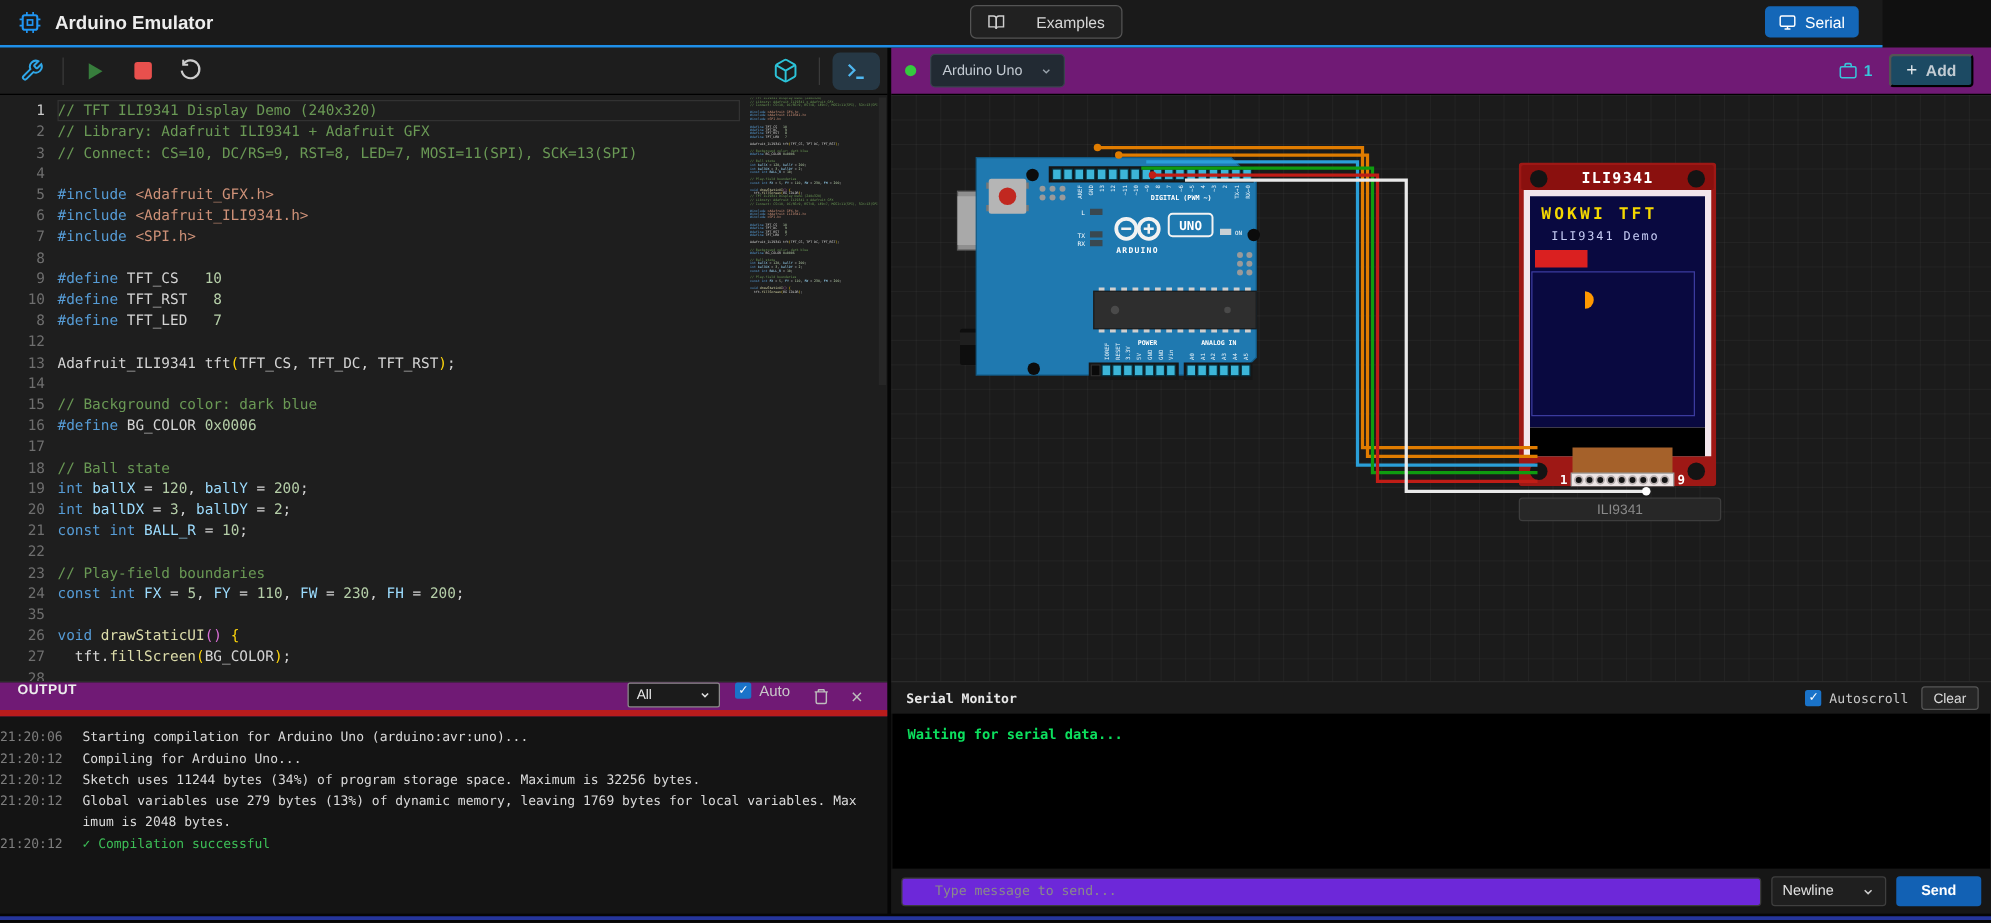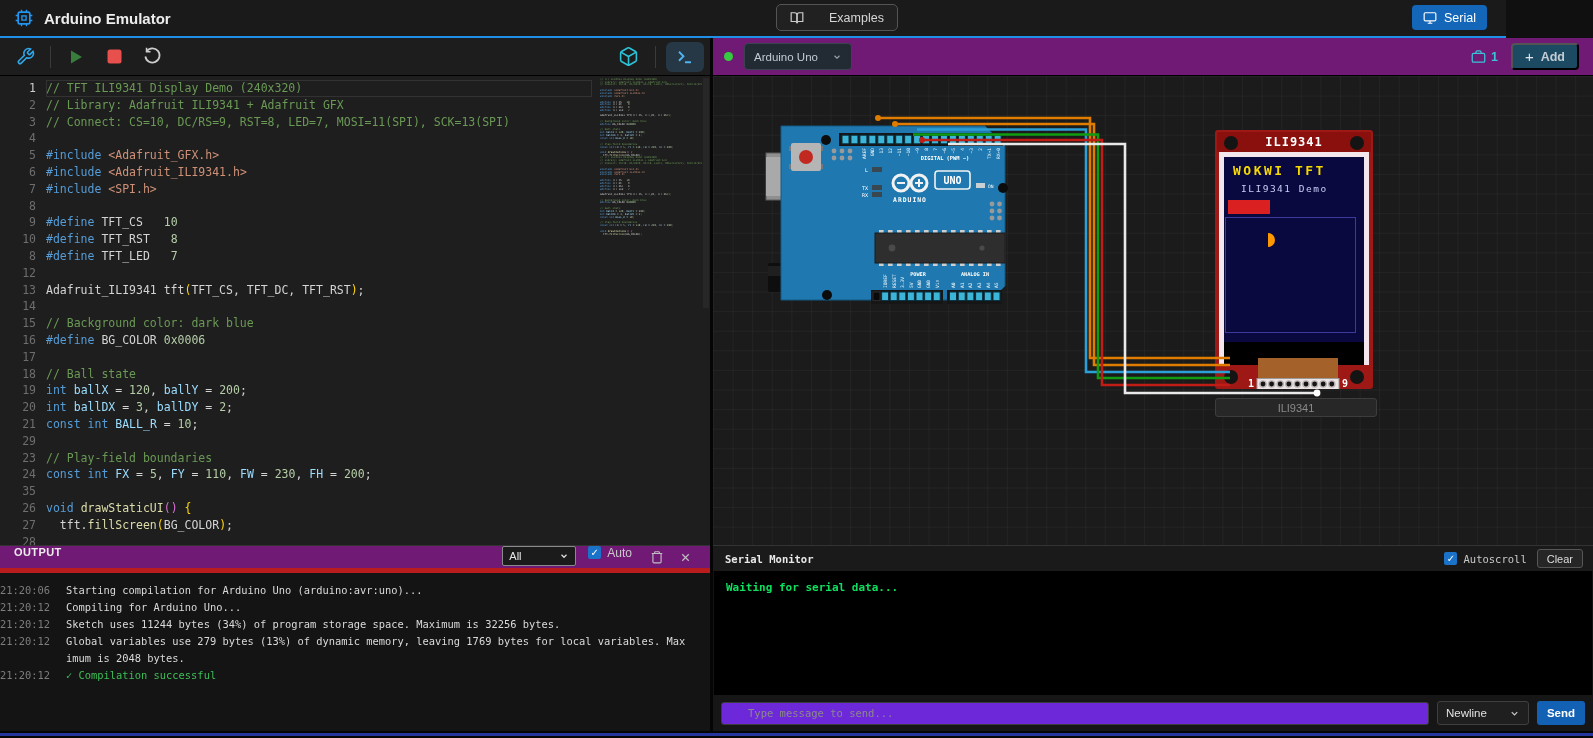--- a/index.html
+++ b/index.html
@@ -69,21 +69,21 @@
 .serial-title{font-family:"DejaVu Sans Mono",monospace;font-size:10.5px;font-weight:bold;color:#e8e8e8}
 .autoscroll-label{font-family:"DejaVu Sans Mono",monospace;font-size:10.5px;color:#c9c9c9;margin:0 10px 0 6px}
 .clear-btn{height:19px;padding:0 9px;background:#262626;border:1px solid #565656;border-radius:3px;color:#dcdcdc;font-size:11px;display:flex;align-items:center}
 .serial-body{position:absolute;left:1px;top:25px;right:1px;bottom:36px;background:#000}
 .serial-wait{color:#0ce05e;font-family:"DejaVu Sans Mono",monospace;font-size:11px;font-weight:bold;padding:10px 0 0 12px}
 .serial-input-row{position:absolute;left:0;right:0;bottom:0;height:36px;display:flex;align-items:center;gap:8px;padding:0 8px;background:#161616}
 .serial-input{flex:1;height:23px;background:#6d28d9;border:1px solid #3c3c3c;border-radius:3px;color:#c9c9c9;font-family:"DejaVu Sans Mono",monospace;font-size:10.5px;padding:0 26px;outline:none}
 .serial-input::placeholder{color:#8a8a8a}
 .ending-select{width:92px;height:24px;background:#1f1f1f;border:1px solid #3f3f3f;border-radius:3px;color:#e2e2e2;font-size:11.5px;display:flex;align-items:center;padding:0 8px}
 .ending-select .sel-label{flex:1}
-.send-btn{width:48px;height:24px;background:#1261b4;border:none;border-radius:3px;color:#fff;font-size:11.5px;font-weight:bold}
+.send-btn{width:68px;height:24px;background:#1261b4;border:none;border-radius:3px;color:#fff;font-size:11.5px;font-weight:bold}
 svg{display:block}
 </style>
 </head>
 <body>
 
 <div class="topbar">
   <span class="logo">
     <svg width="20" height="20" viewBox="0 0 24 24" fill="none" stroke="#2196f3" stroke-width="2">
       <rect x="5" y="5" width="14" height="14" rx="2"></rect>
       <rect x="9.5" y="9.5" width="5" height="5" stroke-width="1.6"></rect>
@@ -163,21 +163,21 @@
         <div class="ln">12</div>
         <div class="ln">13</div>
         <div class="ln">14</div>
         <div class="ln">15</div>
         <div class="ln">16</div>
         <div class="ln">17</div>
         <div class="ln">18</div>
         <div class="ln">19</div>
         <div class="ln">20</div>
         <div class="ln">21</div>
-        <div class="ln">29</div>
+        <div class="ln">22</div>
         <div class="ln">23</div>
         <div class="ln">24</div>
         <div class="ln">35</div>
         <div class="ln">26</div>
         <div class="ln">27</div>
         <div class="ln">28</div>
       </div>
     <div class="codearea">
         <div class="cl cur-line"><span class="tc">// TFT ILI9341 Display Demo (240x320)</span></div>
         <div class="cl"><span class="tc">// Library: Adafruit ILI9341 + Adafruit GFX</span></div>

